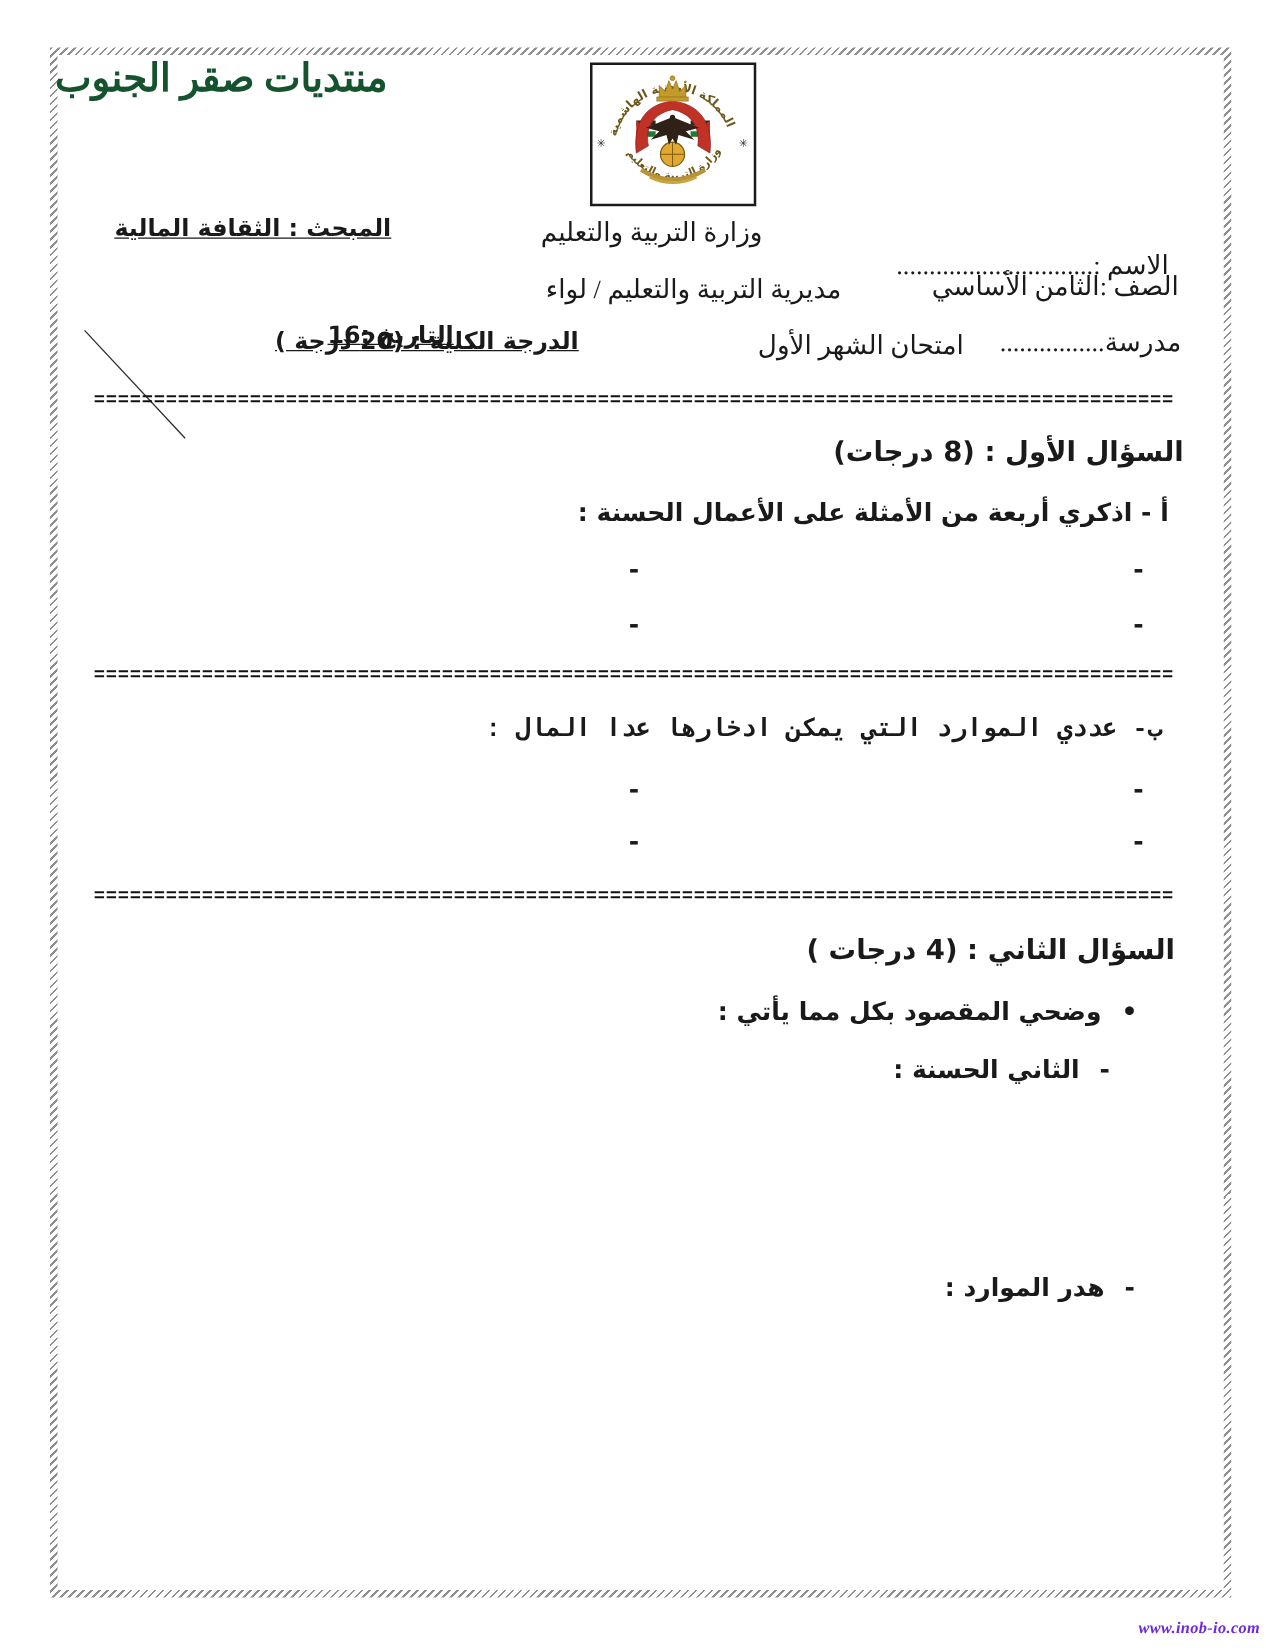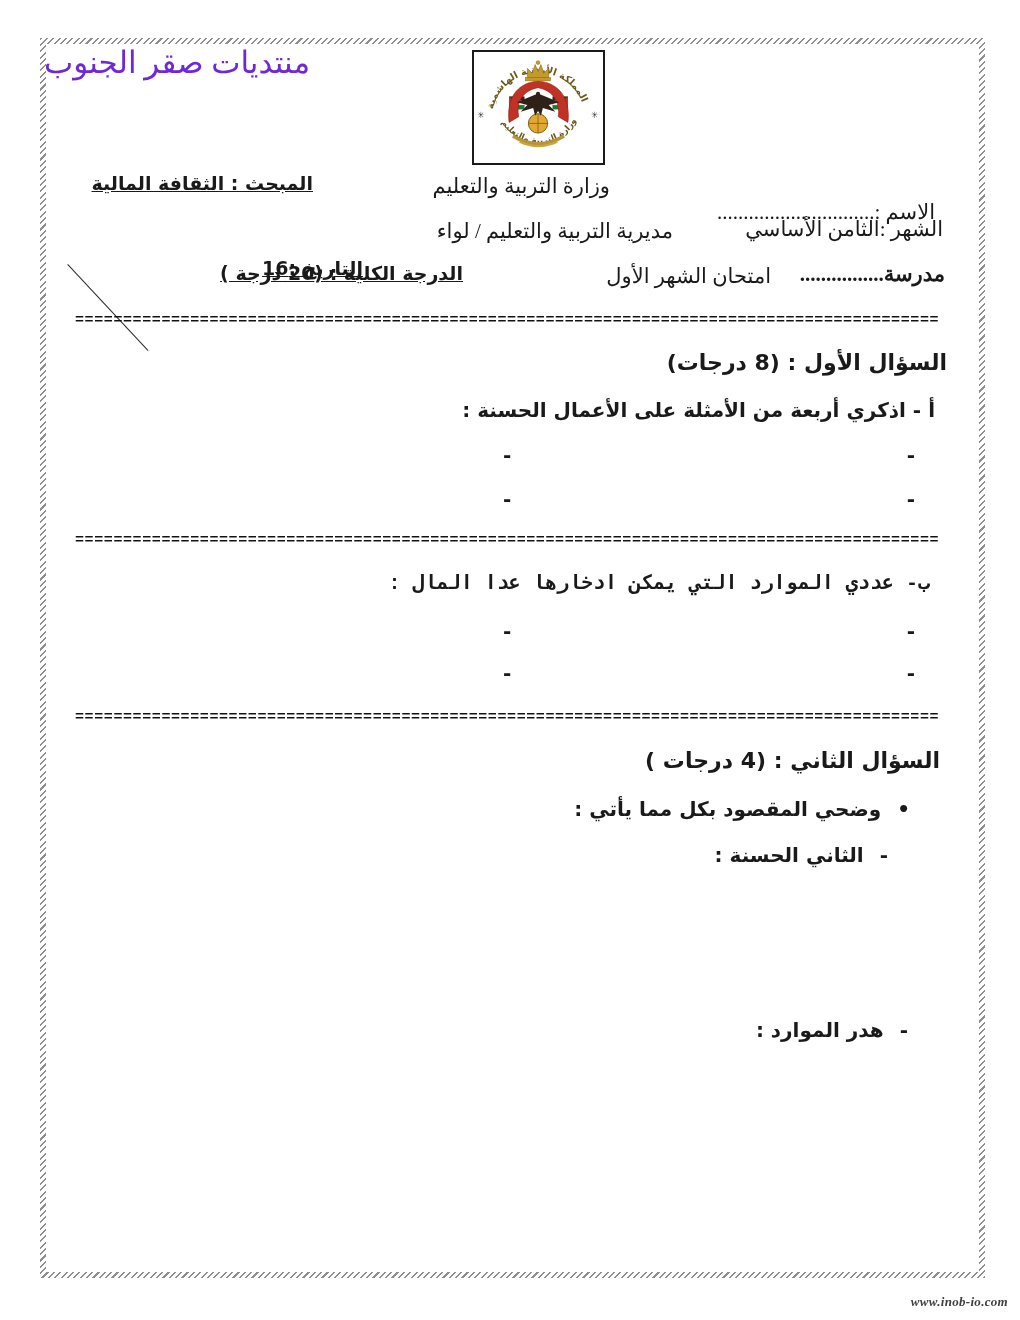--- a/index.html
+++ b/index.html
@@ -9,21 +9,21 @@
   .rtl{direction:rtl;unicode-bidi:embed;white-space:nowrap;}
   .serif-ar{font-family:"Liberation Serif","DejaVu Serif",serif;}
   .sans-ar{font-family:"DejaVu Sans","Liberation Sans",sans-serif;}
   .mono{font-family:"Liberation Mono","DejaVu Sans Mono",monospace;}
 
   
   .frame{left:40px;top:38px;width:945px;height:1240px;
          background:repeating-linear-gradient(135deg,#8f8f8f 0 1.5px,#ffffff 1.5px 4.5px);}
   .frame-inner{position:absolute;left:6px;top:6px;right:6px;bottom:6px;background:#ffffff;}
 
-  .watermark{left:44px;top:44px;font-size:31px;color:#6d28d9;font-weight:normal;}
+  .watermark{left:44px;top:44px;font-size:31px;color:#14532d;font-weight:bold;}
 
   .emblem-box{left:472px;top:50px;width:133px;height:115px;border:2px solid #1a1a1a;
               background:#fff;box-sizing:border-box;}
   .emblem-box svg{display:block;width:100%;height:100%;}
   .arc-text{fill:#6b5718;font-family:"DejaVu Sans",sans-serif;font-weight:bold;}
 
   .h-serif{font-size:21px;}
   .h-sans{font-size:19px;font-weight:700;text-decoration:underline;}
 
   .sep{left:75px;width:872px;font-size:15px;font-weight:700;letter-spacing:0.6px;
@@ -33,21 +33,21 @@
   .q-text{font-size:20px;font-weight:700;}
 
   .dash-row{left:503px;width:412px;display:flex;justify-content:space-between;
             font-size:20px;font-weight:700;}
   .item-row{display:flex;gap:16px;font-size:20px;font-weight:700;}
 
   .diag{left:68px;top:264px;width:118px;height:0;border-top:1.6px solid #2a2a2a;
         transform:rotate(47deg);transform-origin:0 0;}
 
   .site{right:12px;top:1294px;font-size:13px;font-weight:700;font-style:italic;
-        letter-spacing:0.3px;color:#404040;}
+        letter-spacing:0.3px;color:#6d28d9;}
 </style>
 </head>
 <body>
 
 <div class="abs frame">
   <div class="frame-inner"></div>
 </div>
 
 <div class="abs watermark rtl serif-ar">منتديات صقر الجنوب</div>
 
@@ -98,27 +98,27 @@
       <path d="M 40 87 Q 66 103 93 87" stroke="#b8933a" stroke-width="3.6"></path>
       <path d="M 47 93 Q 66 102 86 93" stroke="#caa53d" stroke-width="2.2"></path>
     </g>
   </svg>
 </div>
 
 <div class="abs rtl serif-ar h-serif" style="right:85px;top:172px;margin-top:28px;">الاسم :..............................</div>
 <div class="abs rtl serif-ar h-serif" style="right:410px;top:174px;">وزارة التربية والتعليم</div>
 <div class="abs rtl sans-ar h-sans" style="right:707px;top:172px;">المبحث :  الثقافة المالية</div>
 
-<div class="abs rtl serif-ar h-serif" style="right:77px;top:217px;">الشهر :الثامن الأساسي</div>
+<div class="abs rtl serif-ar h-serif" style="right:77px;top:217px;">الصف :الثامن الأساسي</div>
 <div class="abs rtl serif-ar h-serif" style="right:347px;top:219px;">مديرية التربية والتعليم / لواء</div>
 <div class="abs rtl sans-ar h-sans" style="right:657px;top:217px;margin-top:40px;">
   <span>التاريخ :</span><span style="font-weight:800;">16</span>
 </div>
 
-<div class="abs rtl serif-ar h-serif" style="right:75px;top:262px;font-weight:bold;">مدرسة................</div>
+<div class="abs rtl serif-ar h-serif" style="right:75px;top:262px;">مدرسة................</div>
 <div class="abs rtl serif-ar h-serif" style="right:249px;top:264px;">امتحان الشهر الأول</div>
 <div class="abs rtl sans-ar h-sans" style="right:557px;top:262px;">الدرجة الكلية : (20 درجة )</div>
 
 <div class="abs diag"></div>
 
 <div class="abs sep mono" style="top:312px;">==========================================================================================</div>
 <div class="abs sep mono" style="top:532px;">==========================================================================================</div>
 <div class="abs sep mono" style="top:709px;">==========================================================================================</div>
 
 <div class="abs rtl sans-ar q-title" style="right:73px;top:350px;">السؤال الأول : (8 درجات)</div>

